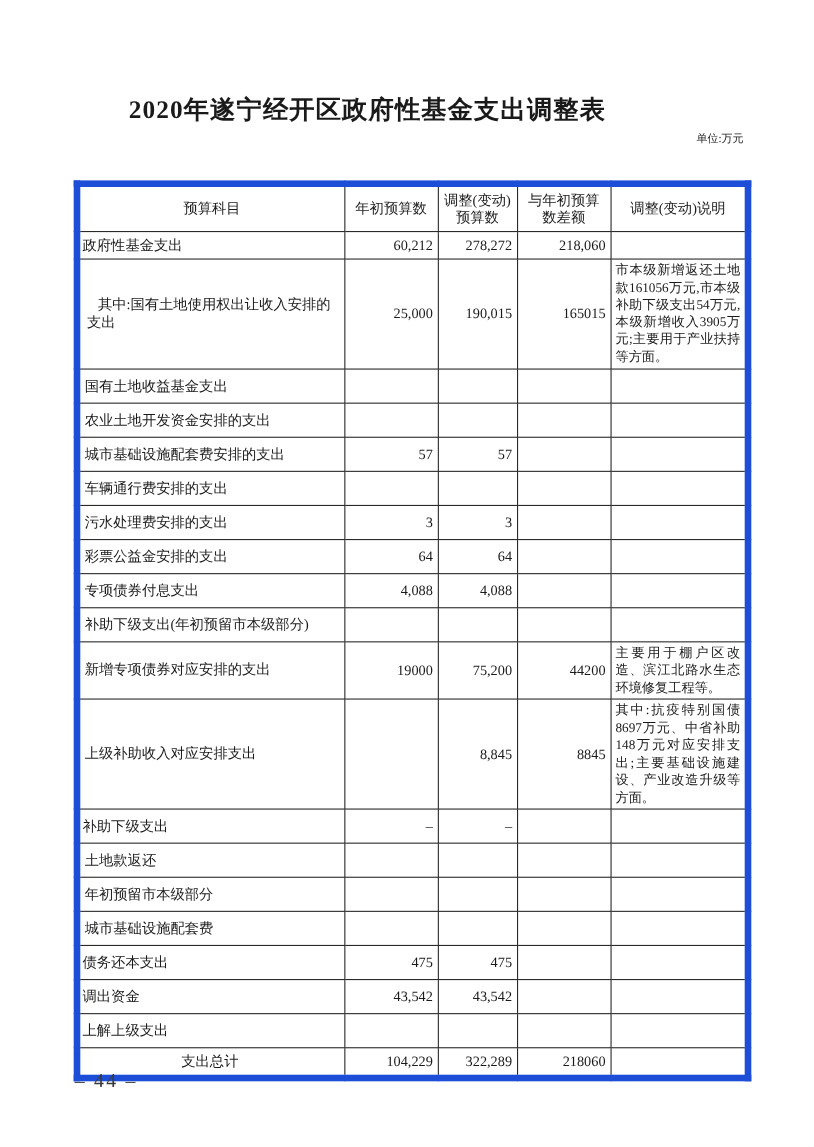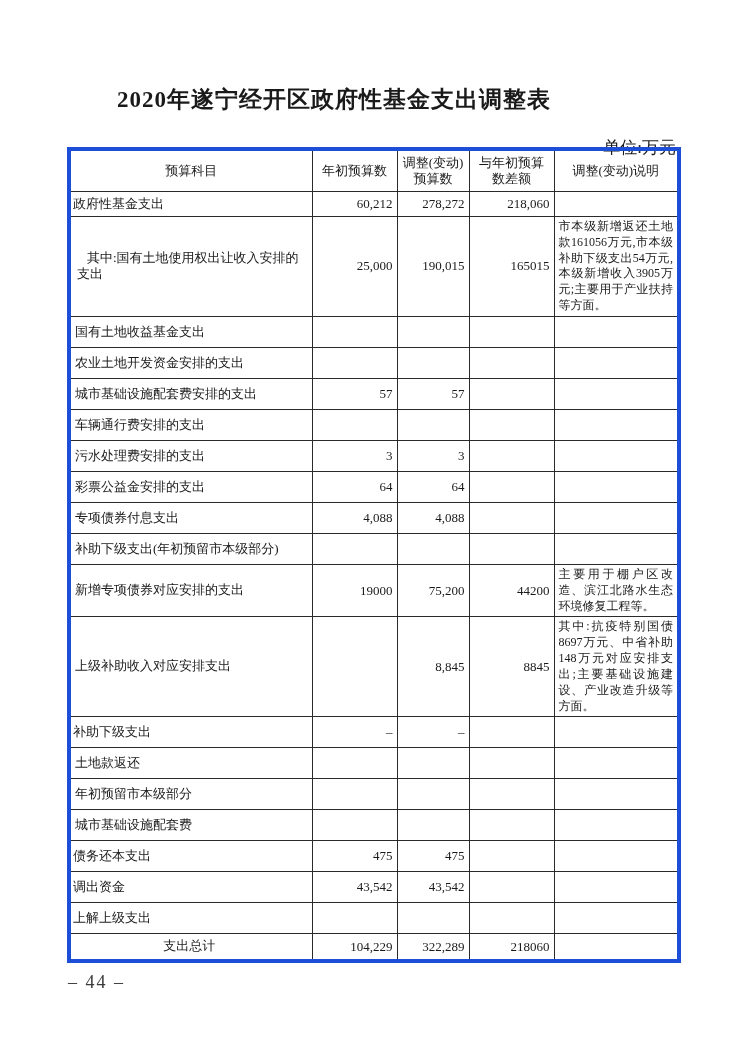--- a/index.html
+++ b/index.html
@@ -12,29 +12,28 @@
     overflow:hidden;
   }
   .doc-title{
     position:absolute;top:84px;left:0;width:668px;
     text-align:center;
     font-size:23px;font-weight:bold;
     letter-spacing:1px;
   }
   .unit-label{
     position:absolute;top:119px;right:64px;
-    font-size:17px;
-    margin-top:17px;
+    font-size:10px;
   }
   table.budget{
-    position:absolute;top:147px;left:67px;
+    position:absolute;top:164px;left:67px;
     width:610px;
     border-collapse:collapse;
     table-layout:fixed;
-    border:4px solid #1d4ed8;
+    border:6px solid #1d4ed8;
   }
   table.budget th, table.budget td{
     border:1px solid #2a2a2a;
     font-weight:normal;
     vertical-align:middle;
     padding:2px 4px;
     overflow:hidden;
   }
   thead th{
     height:36px;

